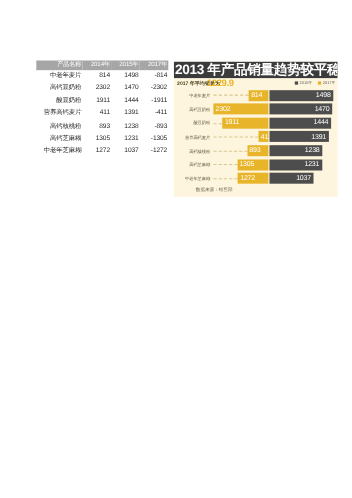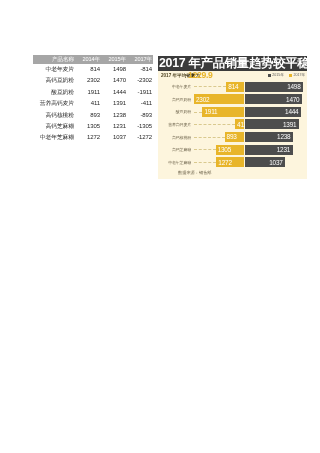--- a/index.html
+++ b/index.html
@@ -156,21 +156,21 @@
           <td>1037</td>
           <td>-1272</td>
         </tr>
       </tbody>
     </table>
   </div>
 
   <div id="chart-card">
 
     <div id="chart-title-bar">
-      <div id="chart-title">2017 年产品销量趋势较平稳</div>
+      <div id="chart-title">2013 年产品销量趋势较平稳</div>
     </div>
 
     <div id="subtitle-row">
       <span id="subtitle-text">2017 年平均销量为</span>
       <span id="subtitle-number">1229.9</span>
     </div>
 
     <div id="legend">
       <div class="legend-item">
         <span class="legend-swatch" style="background:#4d4d4d"></span>

